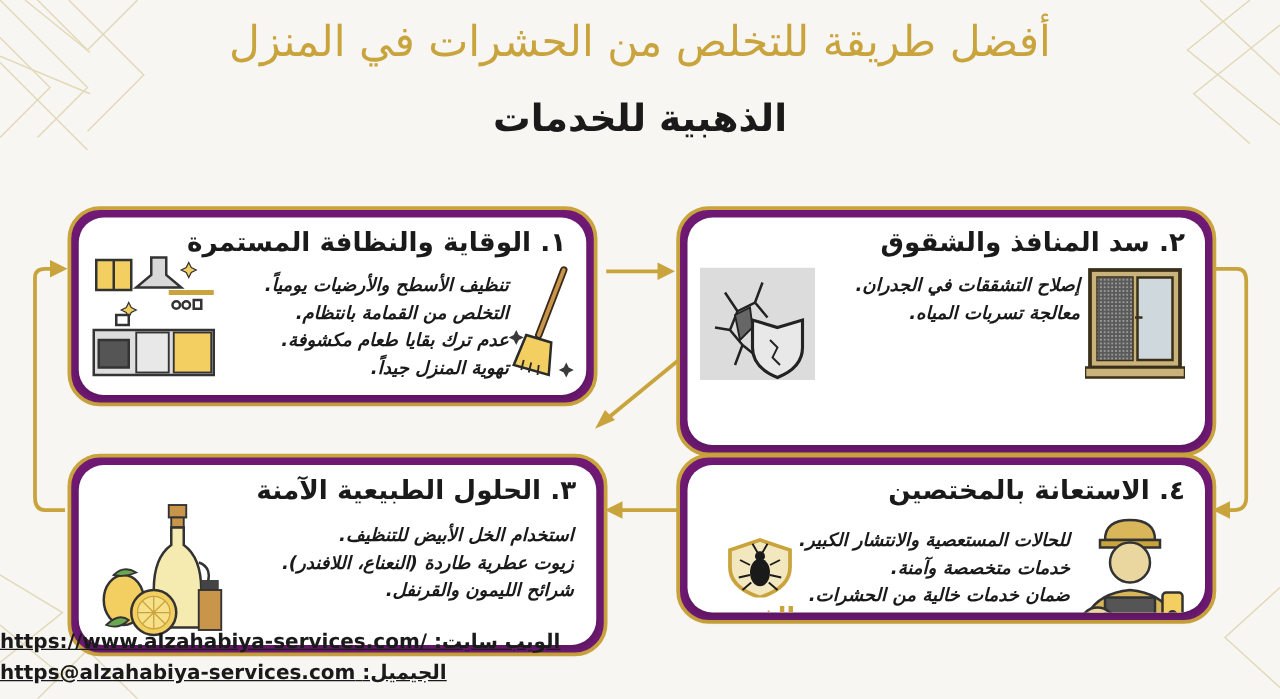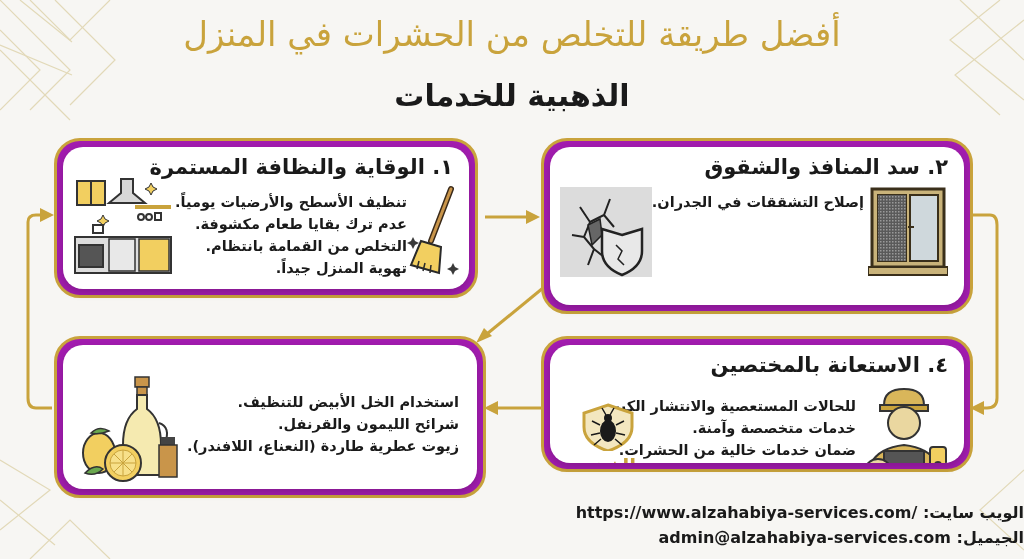--- a/index.html
+++ b/index.html
@@ -20,45 +20,46 @@
   .subtitle {
     position: absolute; left: 0; right: 0; top: 78px;
     text-align: center; direction: rtl;
     font-size: 30px; font-weight: bold; color: #1a1a1a;
   }
   .connectors { position: absolute; inset: 0; pointer-events: none; }
   .card {
     position: absolute;
     border: 3px solid #c9a33c;
     border-radius: 26px;
-    background: #a21caf;
+    background: #701a75;
     padding: 6px;
+    margin-top: 27px;
   }
   .card-inner {
     width: 100%; height: 100%;
     background: #ffffff;
     border-radius: 20px;
     box-shadow: 0 4px 8px rgba(0,0,0,0.18);
     position: relative;
     overflow: hidden;
   }
   .card-title {
     position: absolute; right: 16px; top: 8px;
     direction: rtl; font-weight: bold; font-size: 21px; color: #1a1a1a;
     white-space: nowrap;
   }
   .card-list {
     position: absolute; direction: rtl; list-style: none;
     font-size: 14.5px; font-weight: bold; line-height: 22px; color: #1a1a1a;
-    white-space: nowrap; text-align: right;
+    white-space: nowrap; text-align: right; font-style: italic;
   }
   .icon { position: absolute; }
   .footer {
-    position: absolute; left: 0; right: 0; text-align: right;
-    font-size: 16px; font-weight: bold; color: #1a1a1a; direction: rtl;
+    position: absolute; left: 0; right: 0; text-align: left;
+    font-size: 16px; font-weight: bold; color: #1a1a1a; direction: rtl; text-decoration: underline;
   }
   .footer .val { direction: ltr; unicode-bidi: embed; }
 </style>
 </head>
 <body>
 
 <svg class="bg-lines" width="1024" height="559" viewBox="0 0 1024 559">
   <g stroke="#e2d9b8" stroke-width="1.2" fill="none">
     <path d="M0 0 L70 70 L30 110 M20 0 L72 42 M55 0 L115 60 L70 105 M0 45 L72 75 M0 50 L70 120"></path>
     <path d="M30 0 L70 40 L110 0"></path>
@@ -94,22 +95,22 @@
   </g>
 </svg>
 
 <div class="card" style="left:54px; top:138px; width:424px; height:160px;">
   <div class="card-inner">
     <div class="card-title">
       <span>١.</span> <span>الوقاية والنظافة المستمرة</span>
     </div>
     <ul class="card-list" style="right:62px; top:44px;">
       <li>تنظيف الأسطح والأرضيات يومياً.</li>
+      <li>التخلص من القمامة بانتظام.</li>
       <li>عدم ترك بقايا طعام مكشوفة.</li>
-      <li>التخلص من القمامة بانتظام.</li>
       <li>تهوية المنزل جيداً.</li>
     </ul>
     <svg class="icon" style="right:6px; top:38px;" width="58" height="96" viewBox="0 0 58 96">
       <line x1="46" y1="4" x2="26" y2="56" stroke="#3a2a1a" stroke-width="6" stroke-linecap="round"></line>
       <line x1="46" y1="4" x2="26" y2="56" stroke="#c9954a" stroke-width="3" stroke-linecap="round"></line>
       <path d="M16 56 L36 62 L34 88 L6 80 Z" fill="#f2cf60" stroke="#2a2a2a" stroke-width="2"></path>
       <path d="M14 76 L12 84 M20 78 L18 86 M26 80 L25 88" stroke="#2a2a2a" stroke-width="1.5"></path>
       <path d="M8 52 l2 4 l4 2 l-4 2 l-2 4 l-2 -4 l-4 -2 l4 -2z" fill="#3a3a3a"></path>
       <path d="M48 78 l2 4 l4 2 l-4 2 l-2 4 l-2 -4 l-4 -2 l4 -2z" fill="#3a3a3a"></path>
     </svg>
@@ -125,27 +126,28 @@
       <path d="M30 38 l2 4 l4 2 l-4 2 l-2 4 l-2 -4 l-4 -2 l4 -2z" fill="#f2cf60" stroke="#333" stroke-width="1"></path>
       <rect x="20" y="48" width="10" height="8" fill="#fff" stroke="#333" stroke-width="2"></rect>
       <rect x="2" y="60" width="96" height="36" fill="#ddd" stroke="#333" stroke-width="2"></rect>
       <rect x="6" y="68" width="24" height="22" fill="#555" stroke="#333" stroke-width="2"></rect>
       <rect x="36" y="62" width="26" height="32" fill="#e8e8e8" stroke="#333" stroke-width="1.5"></rect>
       <rect x="66" y="62" width="30" height="32" fill="#f2cf60" stroke="#333" stroke-width="1.5"></rect>
     </svg>
   </div>
 </div>
 
-<div class="card" style="left:541px; top:138px; width:432px; height:176px;">
+<div class="card" style="left:541px; top:138px; width:432px; height:200px;">
   <div class="card-inner">
     <div class="card-title">
       <span>٢.</span> <span>سد المنافذ والشقوق</span>
     </div>
     <ul class="card-list" style="right:100px; top:44px;">
       <li>إصلاح التشققات في الجدران.</li>
+      <li>معالجة تسربات المياه.</li>
     </ul>
     <svg class="icon" style="right:16px; top:40px;" width="80" height="90" viewBox="0 0 80 90">
       <rect x="4" y="2" width="72" height="78" fill="#c9b37a" stroke="#3a2f1a" stroke-width="3"></rect>
       <rect x="10" y="8" width="28" height="66" fill="#6e6e6e" stroke="#3a2f1a" stroke-width="2"></rect>
       <pattern id="mesh" width="3" height="3" patternUnits="userSpaceOnUse">
           <rect width="3" height="3" fill="#5a5a5a"></rect>
           <rect width="1.5" height="1.5" fill="#999"></rect>
         </pattern>
       <rect x="10" y="8" width="28" height="66" fill="url(#mesh)"></rect>
       <rect x="42" y="8" width="28" height="66" fill="#cfd8dc" stroke="#3a2f1a" stroke-width="2"></rect>
@@ -157,24 +159,27 @@
       <path d="M20 20 L30 35 L24 50 L34 62 L28 78 M30 35 L44 28 L50 12 M44 28 L54 40 M24 50 L12 48 M34 62 L44 70" stroke="#222" stroke-width="2" fill="none"></path>
       <path d="M28 38 L40 32 L42 48 L32 58 Z" fill="#666" stroke="#222" stroke-width="1.5"></path>
       <path d="M62 48 l20 -6 l0 22 q0 16 -20 24 q-20 -8 -20 -24 l0 -22z" fill="#e8e8e8" stroke="#222" stroke-width="2.5"></path>
       <path d="M56 58 l6 6 l-4 8 l6 6" stroke="#222" stroke-width="1.5" fill="none"></path>
     </svg>
   </div>
 </div>
 
 <div class="card" style="left:54px; top:336px; width:432px; height:162px;">
   <div class="card-inner">
+    <div class="card-title">
+      <span>٣.</span> <span>الحلول الطبيعية الآمنة</span>
+    </div>
     <ul class="card-list" style="right:18px; top:46px;">
       <li>استخدام الخل الأبيض للتنظيف.</li>
+      <li>زيوت عطرية طاردة (النعناع، اللافندر).</li>
       <li>شرائح الليمون والقرنفل.</li>
-      <li>زيوت عطرية طاردة (النعناع، اللافندر).</li>
     </ul>
     <svg class="icon" style="left:18px; top:30px;" width="100" height="112" viewBox="0 0 100 112">
       <rect x="54" y="2" width="14" height="10" fill="#c9954a" stroke="#333" stroke-width="1.5"></rect>
       <rect x="56" y="12" width="10" height="8" fill="#c9954a" stroke="#333" stroke-width="1.5"></rect>
       <path d="M56 20 L66 20 L66 34 Q80 44 80 70 L80 100 L42 100 L42 70 Q42 44 56 34 Z" fill="#f5eab0" stroke="#333" stroke-width="2"></path>
       <path d="M78 48 q12 4 6 20" stroke="#333" stroke-width="2" fill="none"></path>
       <rect x="80" y="62" width="14" height="8" fill="#444"></rect>
       <rect x="78" y="70" width="18" height="32" fill="#c9954a" stroke="#333" stroke-width="1.5"></rect>
       <ellipse cx="18" cy="78" rx="16" ry="20" fill="#f2cf60" stroke="#333" stroke-width="2"></ellipse>
       <path d="M10 58 q8 -8 18 -2 q-10 4 -18 2z" fill="#6aa84f" stroke="#333" stroke-width="1.5"></path>
@@ -219,14 +224,14 @@
     </div>
   </div>
 </div>
 
 <div class="footer" style="top:503px;">
   <span>الويب سايت:</span>
   <span class="val">https://www.alzahabiya-services.com/</span>
 </div>
 <div class="footer" style="top:528px;">
   <span>الجيميل:</span>
-  <span class="val">admin@alzahabiya-services.com</span>
+  <span class="val">https@alzahabiya-services.com</span>
 </div>
 
 </body></html>

